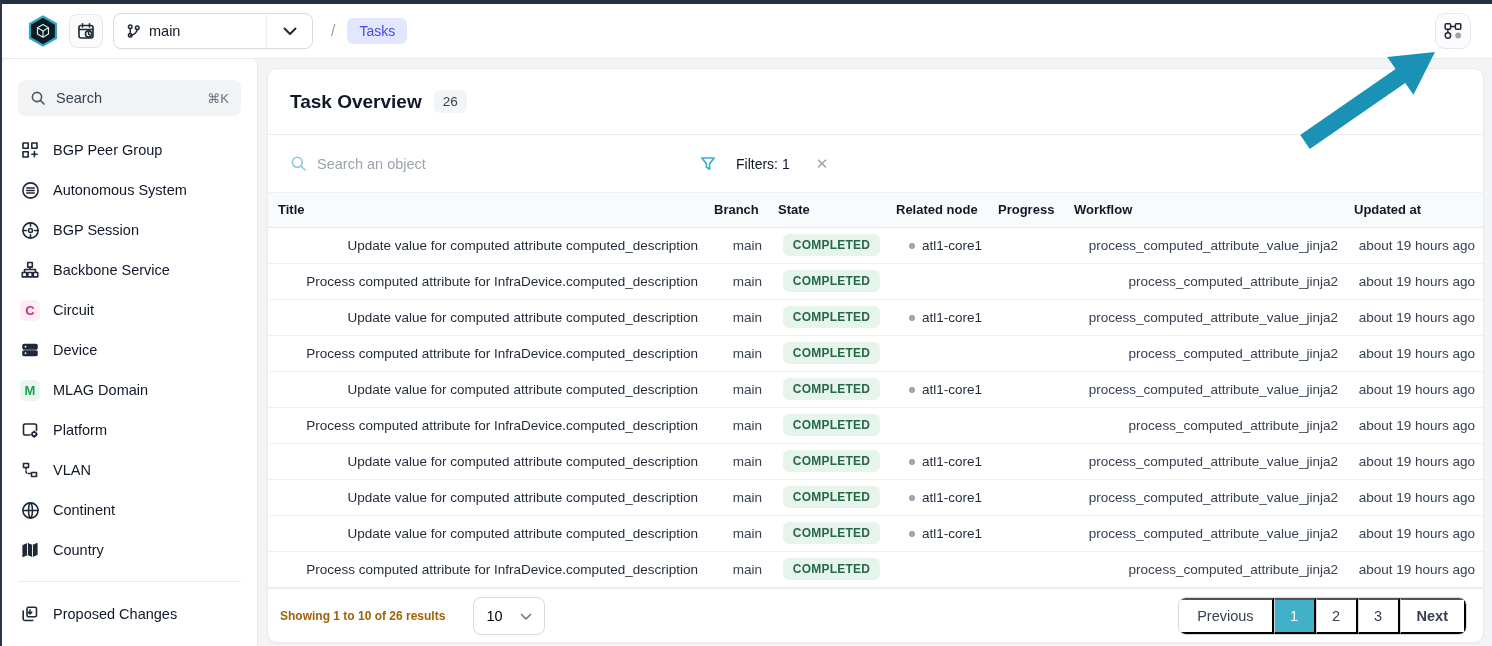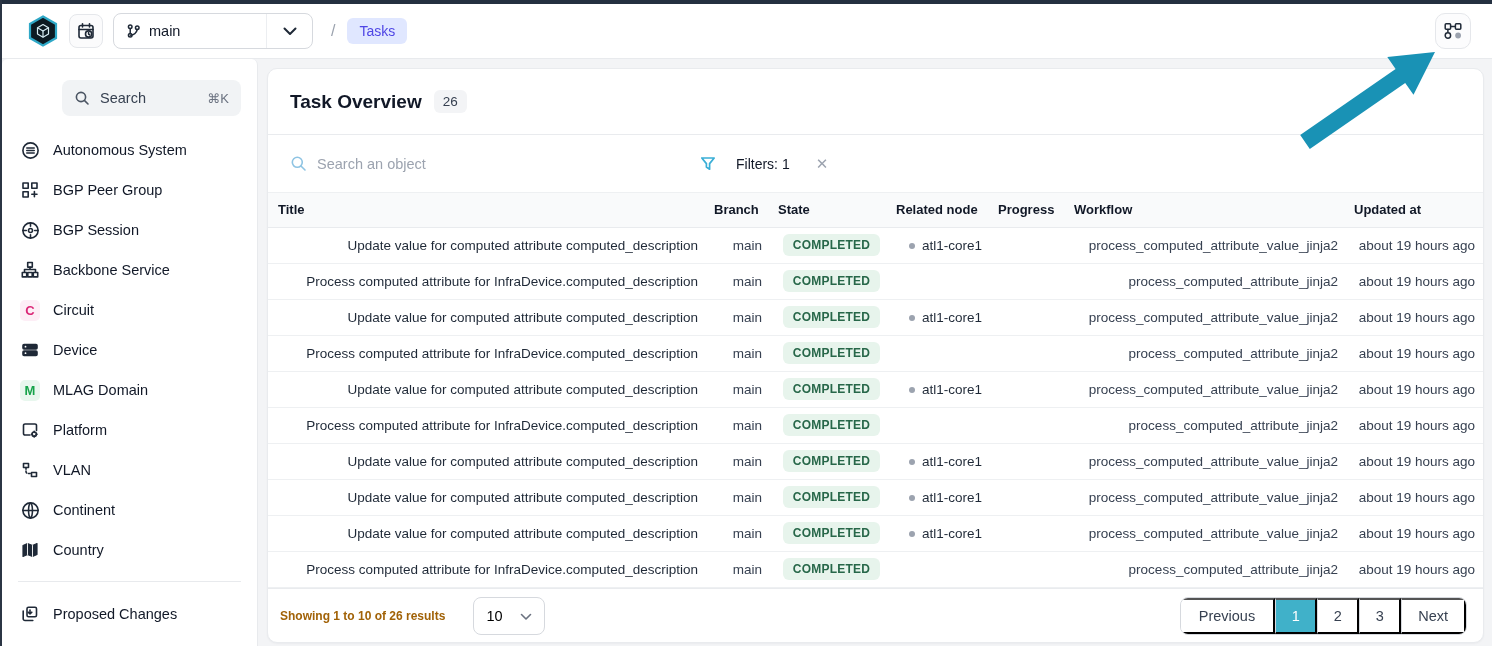--- a/index.html
+++ b/index.html
@@ -45,21 +45,21 @@
   }
 
   
   .sidebar {
     position:absolute; left:2px; top:59px; width:256px; height:587px;
     background:#ffffff; border-right:1px solid #e8eaed; border-radius:6px 6px 0 0;
     padding:21px 16px 0 16px;
   }
   .search-box {
     height:36px; background:#f1f3f5; border-radius:8px;
-    display:flex; align-items:center; padding:0 12px; gap:10px; cursor:pointer;margin-left:44px;
+    display:flex; align-items:center; padding:0 12px; gap:10px; cursor:pointer;
   }
   .search-box .label { font-size:14.5px; color:#374151; }
   .search-box .shortcut { margin-left:auto; font-size:13px; color:#6b7280; }
   .nav { margin-top:14px; }
   .nav-item {
     height:40px; display:flex; align-items:center; gap:13px;
     font-size:14.5px; font-weight:500; color:#111827; cursor:pointer;
     padding-left:2px; border-radius:6px;
   }
   .nav-item .ic { width:20px; height:20px; display:flex; align-items:center; justify-content:center; flex:0 0 auto; }
@@ -113,21 +113,21 @@
     display:flex; align-items:center; padding:0 12px; font-size:14.5px; color:#000000; cursor:pointer; background:#fff;
   }
   .size-select .chev { margin-left:auto; color:#6b7280; }
   .footer-spacer { flex:1; }
   .pagination { display:flex; height:38px; border:1px solid #d6d9de; border-radius:8px; overflow:hidden; background:#fff; margin-right:6px; }
   .page-btn {
     display:flex; align-items:center; justify-content:center; font-size:14.5px; color:#374151;
     border-left:1px solid #d6d9de; cursor:pointer; background:#fff; min-width:42px; padding:0 4px;
   }
   .page-btn:first-child { border-left:none; padding:0 18px; }
-  .page-btn.next { padding:8px 16px; }
+  .page-btn.next { padding:8px 16px;font-weight:bold; }
   .page-btn.active { background:#40b1c9; color:#fff; }
 
   .arrow-overlay { position:absolute; left:1290px; top:42px; width:160px; height:110px; z-index:40; pointer-events:none; }
 
   svg.stroke-ic { stroke:#1f2937; fill:none; stroke-width:1.6; stroke-linecap:round; stroke-linejoin:round; }
 </style>
 </head>
 <body>
 
 <div class="top-strip"></div>
@@ -201,37 +201,37 @@
       <circle cx="7" cy="7" r="4.6"></circle>
         <line x1="10.6" y1="10.6" x2="14" y2="14"></line>
     </svg>
     <span class="label">Search</span>
     <span class="shortcut">⌘K</span>
   </div>
 
   <nav class="nav">
     <div class="nav-item">
       <span class="ic">
-        <svg class="stroke-ic" width="19" height="19" viewBox="0 0 19 19">
-            <circle cx="9.5" cy="9.5" r="7.6"></circle>
-            <path d="M5.8 7h7.4 M5.8 9.5h7.4 M5.8 12h7.4"></path>
-          </svg>
-      </span>
-      <span>Autonomous System</span>
-    </div>
-    <div class="nav-item">
-      <span class="ic">
         <svg class="stroke-ic" width="18" height="18" viewBox="0 0 18 18">
             <rect x="2" y="2" width="5.2" height="5.2"></rect>
             <rect x="10.8" y="2" width="5.2" height="5.2"></rect>
             <rect x="2" y="10.8" width="5.2" height="5.2"></rect>
             <path d="M13.4 10.6v5.2 M10.8 13.2h5.2"></path>
           </svg>
       </span>
       <span>BGP Peer Group</span>
+    </div>
+    <div class="nav-item">
+      <span class="ic">
+        <svg class="stroke-ic" width="19" height="19" viewBox="0 0 19 19">
+            <circle cx="9.5" cy="9.5" r="7.6"></circle>
+            <path d="M5.8 7h7.4 M5.8 9.5h7.4 M5.8 12h7.4"></path>
+          </svg>
+      </span>
+      <span>Autonomous System</span>
     </div>
     <div class="nav-item">
       <span class="ic">
         <svg class="stroke-ic" width="19" height="19" viewBox="0 0 19 19">
             <circle cx="9.5" cy="9.5" r="7.6"></circle>
             <circle cx="9.5" cy="9.5" r="2"></circle>
             <path d="M9.5 1.9v3.4 M9.5 13.7v3.4 M1.9 9.5h3.4 M13.7 9.5h3.4"></path>
           </svg>
       </span>
       <span>BGP Session</span>

